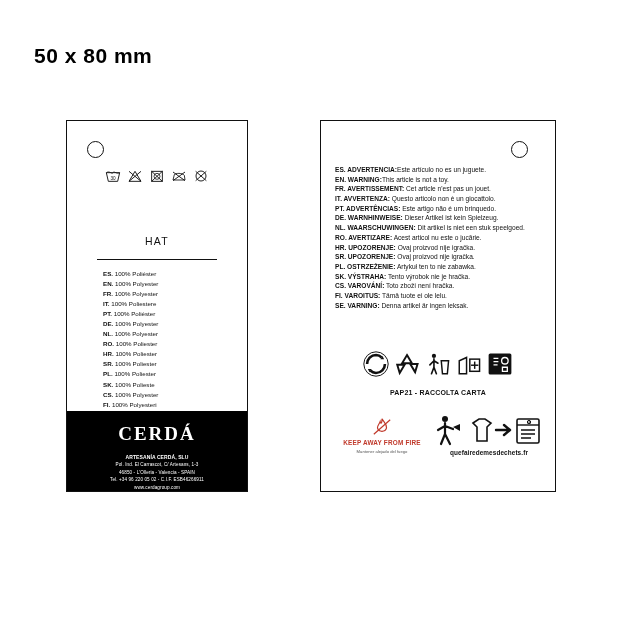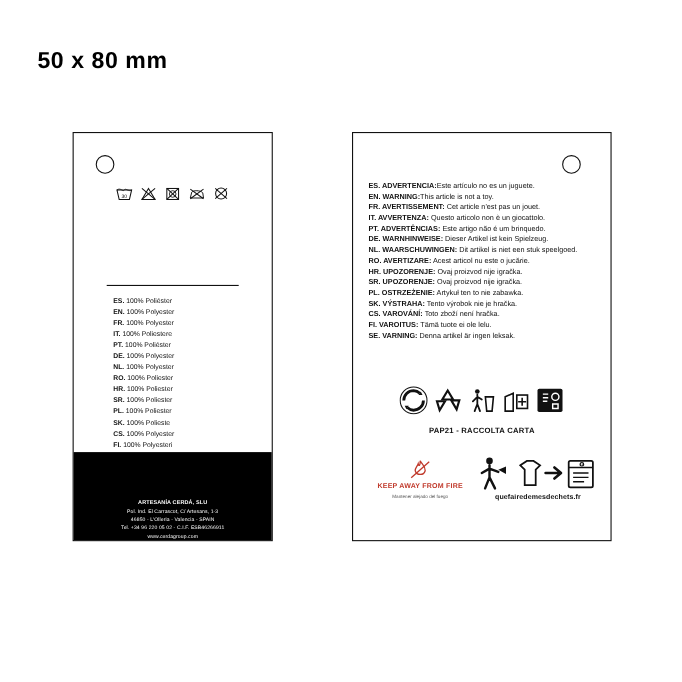--- a/index.html
+++ b/index.html
@@ -252,20 +252,21 @@
         <line x1="21" y1="4" x2="3" y2="17" stroke="#111" stroke-width="1.4"></line>
       </svg>
 
       <svg width="16" height="14" viewBox="0 0 24 20">
         <circle cx="12" cy="10" r="7.5" fill="none" stroke="#111" stroke-width="1.4"></circle>
         <line x1="4" y1="3" x2="20" y2="17" stroke="#111" stroke-width="1.4"></line>
         <line x1="20" y1="3" x2="4" y2="17" stroke="#111" stroke-width="1.4"></line>
       </svg>
     </div>
 
+    <div class="product-name-sub">HAT</div>
     <div class="rule"></div>
 
     <div class="composition">
       <div><span class="lang">ES.</span> <span>100% Poliéster</span></div>
       <div><span class="lang">EN.</span> <span>100% Polyester</span></div>
       <div><span class="lang">FR.</span> <span>100% Polyester</span></div>
       <div><span class="lang">IT.</span> <span>100% Poliestere</span></div>
       <div><span class="lang">PT.</span> <span>100% Poliéster</span></div>
       <div><span class="lang">DE.</span> <span>100% Polyester</span></div>
       <div><span class="lang">NL.</span> <span>100% Polyester</span></div>
@@ -273,20 +274,21 @@
       <div><span class="lang">HR.</span> <span>100% Poliester</span></div>
       <div><span class="lang">SR.</span> <span>100% Poliester</span></div>
       <div><span class="lang">PL.</span> <span>100% Poliester</span></div>
       <div><span class="lang">SK.</span> <span>100% Polieste</span></div>
       <div><span class="lang">CS.</span> <span>100% Polyester</span></div>
       <div><span class="lang">FI.</span> <span>100% Polyesteri</span></div>
       <div><span class="lang">SE.</span> <span>100% Polyester</span></div>
     </div>
 
     <div class="brand-block">
+      <div class="brand-logo">CERDÁ</div>
       <div class="brand-lines">
         <div class="b1">ARTESANÍA CERDÁ, SLU</div>
         <div>Pol. Ind. El Carrascot, C/ Artesans, 1-3</div>
         <div>46850 - L'Olleria - Valencia - SPAIN</div>
         <div>Tel. +34 96 220 05 02 - C.I.F. ESB46266911</div>
         <div>www.cerdagroup.com</div>
         <div>info@cerdagroup.com</div>
       </div>
     </div>
   </div>

